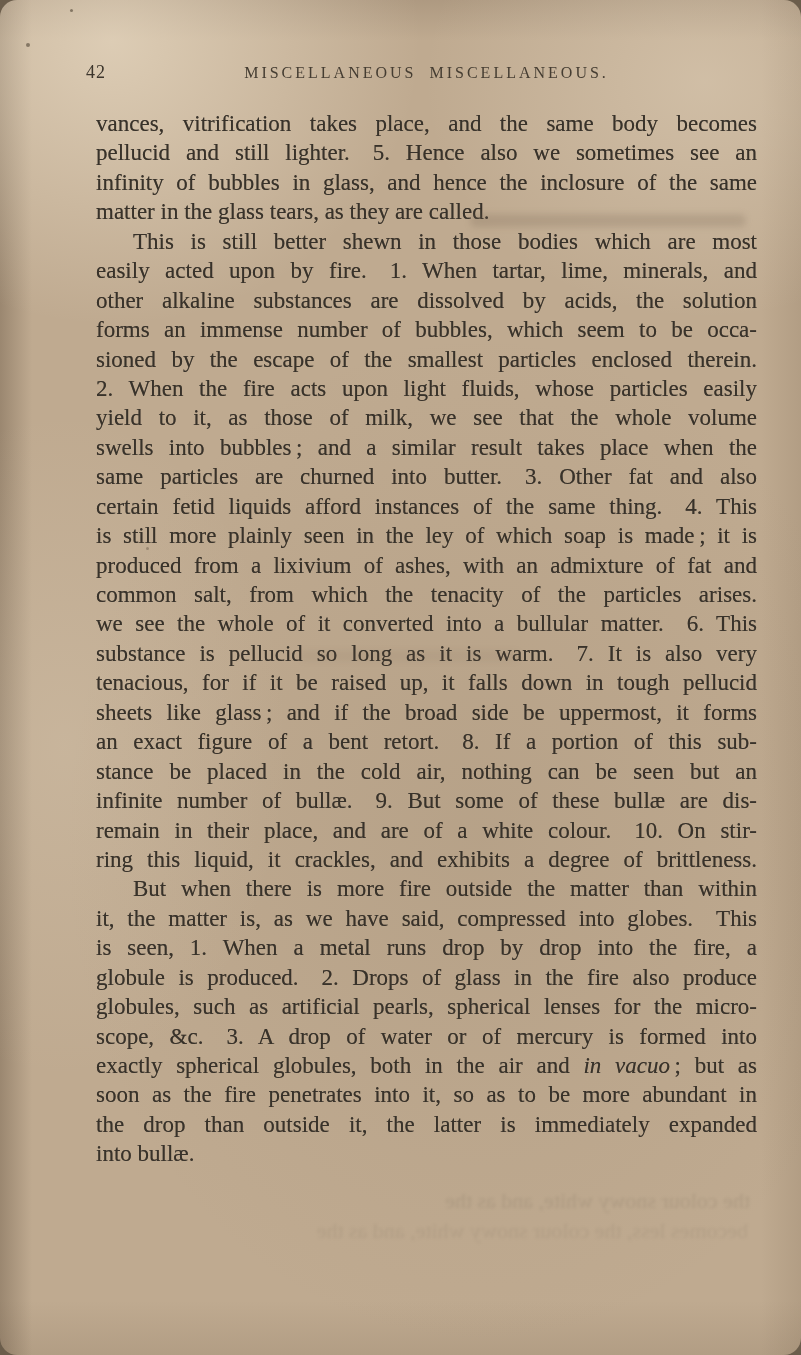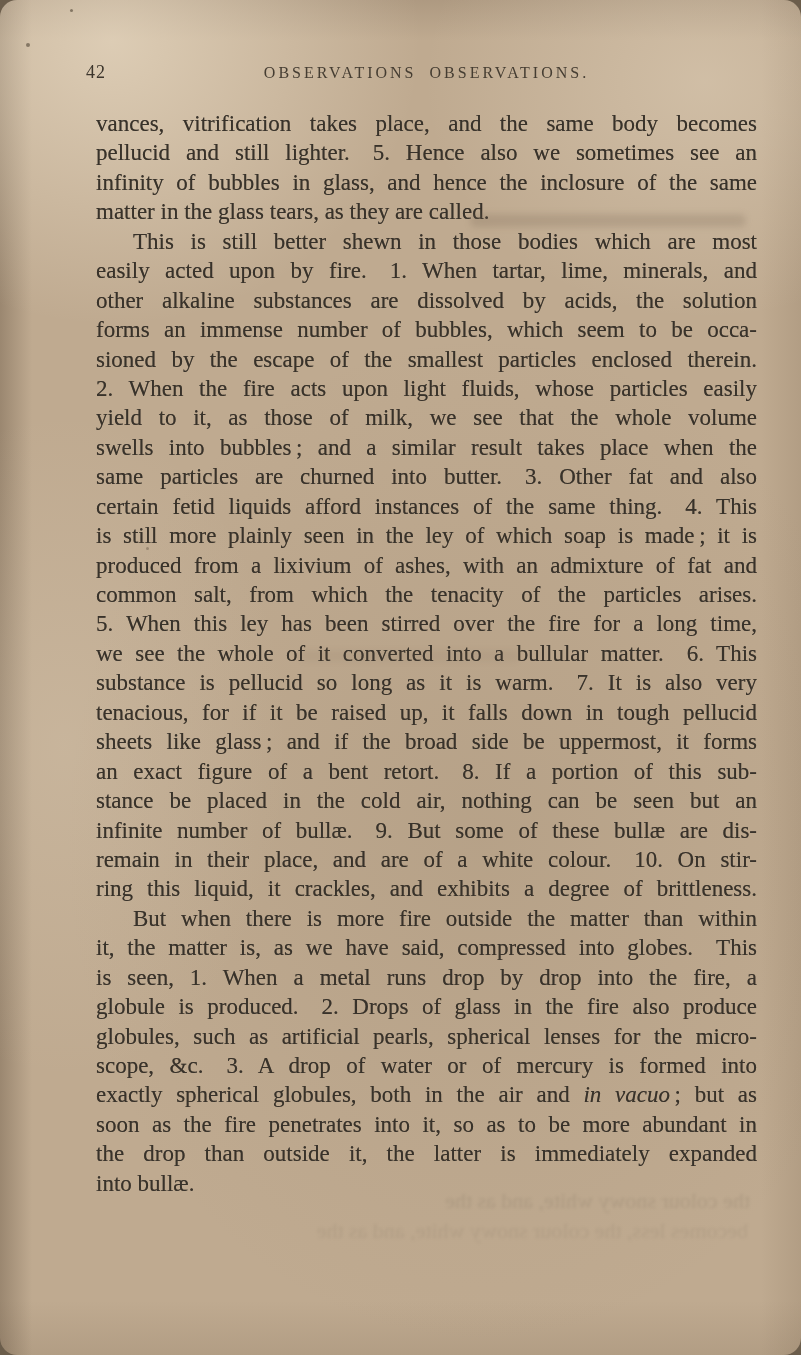--- a/index.html
+++ b/index.html
@@ -76,41 +76,40 @@
   .speck.k2{left:70px;top:9px;width:3px;height:3px;}
   .speck.k3{left:146px;top:547px;width:3px;height:3px;opacity:.6;}
 </style>
 </head>
 <body>
 
 <div class="page">
 
   <span class="pagenum">42</span>
 
-  <div class="running-title">OBSERVATIONS OBSERVATIONS.</div>
+  <div class="running-title">MISCELLANEOUS MISCELLANEOUS.</div>
 
   <div class="textblock" id="textblock">
       <div class="text-line"><span>vances, vitrification takes place, and the same body becomes</span></div>
       <div class="text-line"><span>pellucid and still lighter. 5. Hence also we sometimes see an</span></div>
       <div class="text-line"><span>infinity of bubbles in glass, and hence the inclosure of the same</span></div>
       <div class="text-line endp"><span>matter in the glass tears, as they are called.</span></div>
       <div class="text-line indent"><span>This is still better shewn in those bodies which are most</span></div>
       <div class="text-line"><span>easily acted upon by fire. 1. When tartar, lime, minerals, and</span></div>
       <div class="text-line"><span>other alkaline substances are dissolved by acids, the solution</span></div>
       <div class="text-line"><span>forms an immense number of bubbles, which seem to be occa-</span></div>
       <div class="text-line"><span>sioned by the escape of the smallest particles enclosed therein.</span></div>
       <div class="text-line"><span>2. When the fire acts upon light fluids, whose particles easily</span></div>
       <div class="text-line"><span>yield to it, as those of milk, we see that the whole volume</span></div>
       <div class="text-line"><span>swells into bubbles ; and a similar result takes place when the</span></div>
       <div class="text-line"><span>same particles are churned into butter. 3. Other fat and also</span></div>
       <div class="text-line"><span>certain fetid liquids afford instances of the same thing. 4. This</span></div>
       <div class="text-line"><span>is still more plainly seen in the ley of which soap is made ; it is</span></div>
       <div class="text-line"><span>produced from a lixivium of ashes, with an admixture of fat and</span></div>
       <div class="text-line"><span>common salt, from which the tenacity of the particles arises.</span></div>
-      <div class="text-line"><span>5. When this ley has been stirred over the fire for a long time,</span></div>
       <div class="text-line"><span>we see the whole of it converted into a bullular matter. 6. This</span></div>
       <div class="text-line"><span>substance is pellucid so long as it is warm. 7. It is also very</span></div>
       <div class="text-line"><span>tenacious, for if it be raised up, it falls down in tough pellucid</span></div>
       <div class="text-line"><span>sheets like glass ; and if the broad side be uppermost, it forms</span></div>
       <div class="text-line"><span>an exact figure of a bent retort. 8. If a portion of this sub-</span></div>
       <div class="text-line"><span>stance be placed in the cold air, nothing can be seen but an</span></div>
       <div class="text-line"><span>infinite number of bullæ. 9. But some of these bullæ are dis-</span></div>
       <div class="text-line"><span>remain in their place, and are of a white colour. 10. On stir-</span></div>
       <div class="text-line"><span>ring this liquid, it crackles, and exhibits a degree of brittleness.</span></div>
       <div class="text-line indent"><span>But when there is more fire outside the matter than within</span></div>

